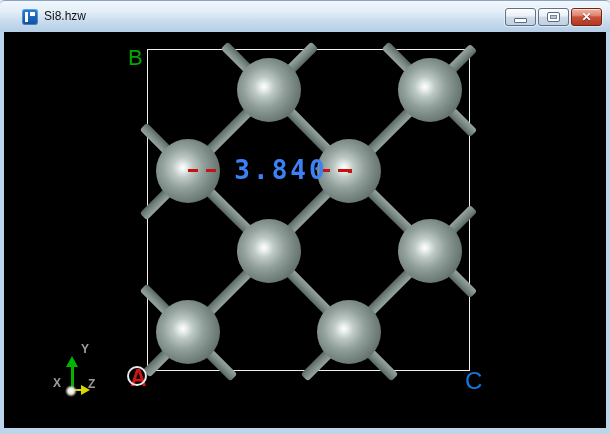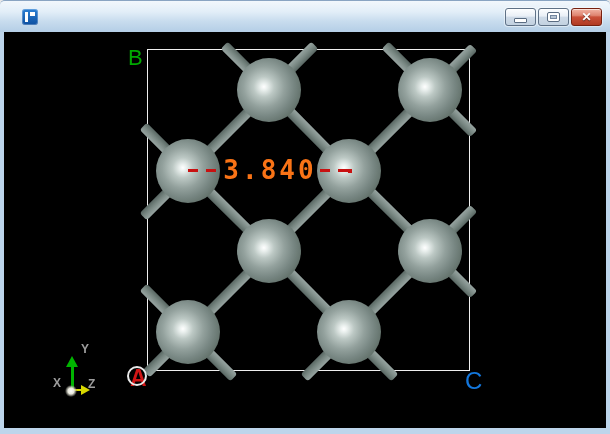--- a/index.html
+++ b/index.html
@@ -57,23 +57,23 @@
     background:linear-gradient(180deg,#96a3a0 0%,#879591 30%,#75847f 60%,#596763 100%);
   }
   .atom{
     position:absolute;width:64px;height:64px;border-radius:50%;z-index:3;
     background:radial-gradient(circle at 42% 45%,#ffffff 0%,#e9efed 7%,#bcc8c4 20%,#93a19d 40%,#788783 58%,#617069 76%,#48554f 95%);
   }
   .meas-dash{position:absolute;height:3px;z-index:4;
     background:repeating-linear-gradient(90deg,#c81111 0 10px,transparent 10px 18px);}
   .meas-dot{position:absolute;width:4px;height:4px;background:#c81111;z-index:4;}
   .meas-text{
-    position:absolute;left:211px;top:123px;width:110px;text-align:center;z-index:4;
+    position:absolute;left:222px;top:123px;width:110px;text-align:center;z-index:4;
     font-family:"DejaVu Sans Mono",monospace;font-size:26px;letter-spacing:3px;
-    color:#f97316;font-weight:bold;
+    color:#3b82f6;font-weight:bold;
   }
   .cell-label{position:absolute;z-index:5;font-family:"Liberation Sans",sans-serif;}
   .label-b{left:124px;top:13px;font-size:22px;color:#00a800;}
   .label-c{left:461px;top:335px;font-size:24px;color:#1377dd;}
   .label-a{left:126px;top:333px;font-size:23px;font-weight:bold;color:#d01515;}
   .a-circle{position:absolute;left:123px;top:334px;width:20px;height:20px;border:2px solid #e9e9e9;border-radius:50%;z-index:6;}
   
   .triad{position:absolute;left:0;top:0;z-index:5;}
   .axis-label{position:absolute;font-size:12px;font-weight:bold;color:#9d9d9d;z-index:6;}
   .ax-y{left:77px;top:310px;}
@@ -88,20 +88,21 @@
   .origin-dot{position:absolute;left:61px;top:353px;width:12px;height:12px;border-radius:50%;
     background:radial-gradient(circle,#ffffff 0%,#e8e8dc 35%,rgba(120,120,110,.35) 65%,transparent 75%);}
 </style>
 </head>
 <body>
 
 <div class="window">
 
   <div class="titlebar">
     <div class="app-icon"></div>
+    <div class="title-text">Si8.hzw</div>
     <div class="win-buttons">
       <button class="win-btn">
         <span class="glyph-min"></span>
       </button>
       <button class="win-btn">
         <span class="glyph-max"></span>
       </button>
       <button class="win-btn close">
         <span class="glyph-close">✕</span>
       </button>

